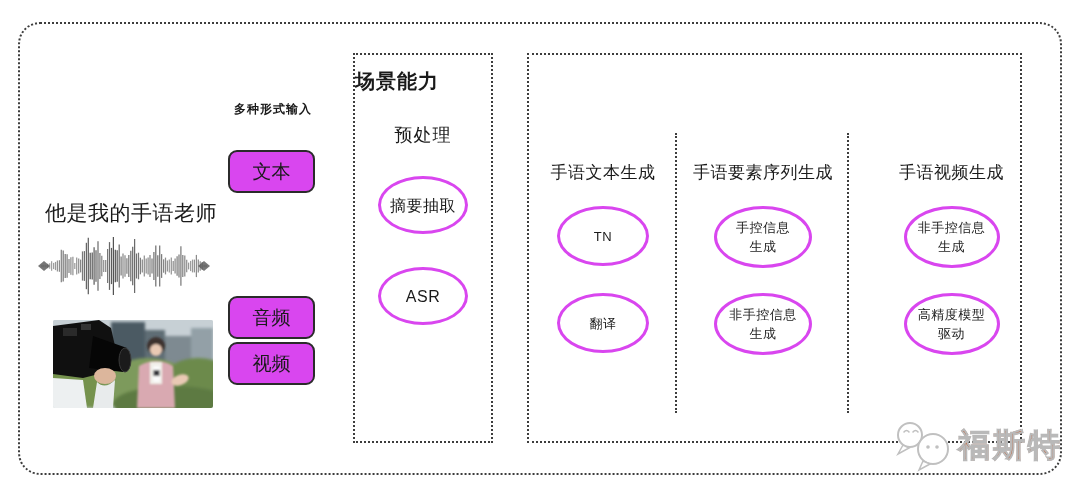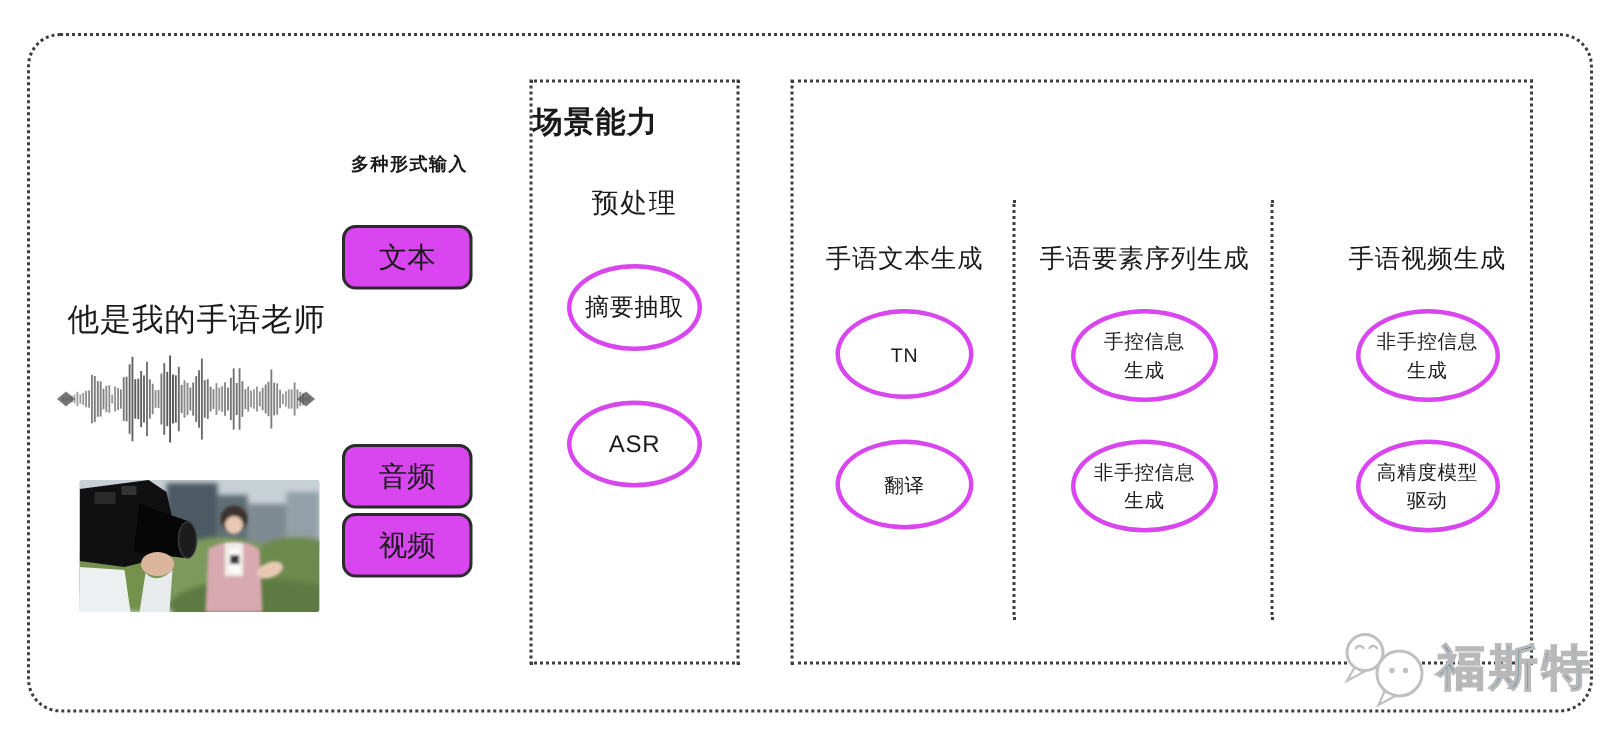--- a/index.html
+++ b/index.html
@@ -73,21 +73,21 @@
   .core-col.c1 .ellipse { width:92px; height:60px; }
   .core-col.c2 .ellipse { width:98px; height:62px; }
   .core-col.c3 .ellipse { width:96px; height:62px; }
   .core-col .r1 { top:151px; } .core-col .r2 { top:238px; }
 
   
   .watermark { position:absolute; left:894px; top:420px; display:flex; align-items:center; z-index:5; }
   .wm-logo { width:62px; height:52px; }
   .wm-text {
     font-size:32px; font-weight:700; letter-spacing:3px; white-space:nowrap;
-    color:#0369a1; -webkit-text-stroke:1px #b9b9b9; margin-left:2px;
+    color:#c2410c; -webkit-text-stroke:1px #b9b9b9; margin-left:2px;
   }
 </style>
 </head>
 <body>
 
 <div class="stage">
 
   <div class="outer-border"></div>
 
   <div class="input-header">多种形式输入</div>

